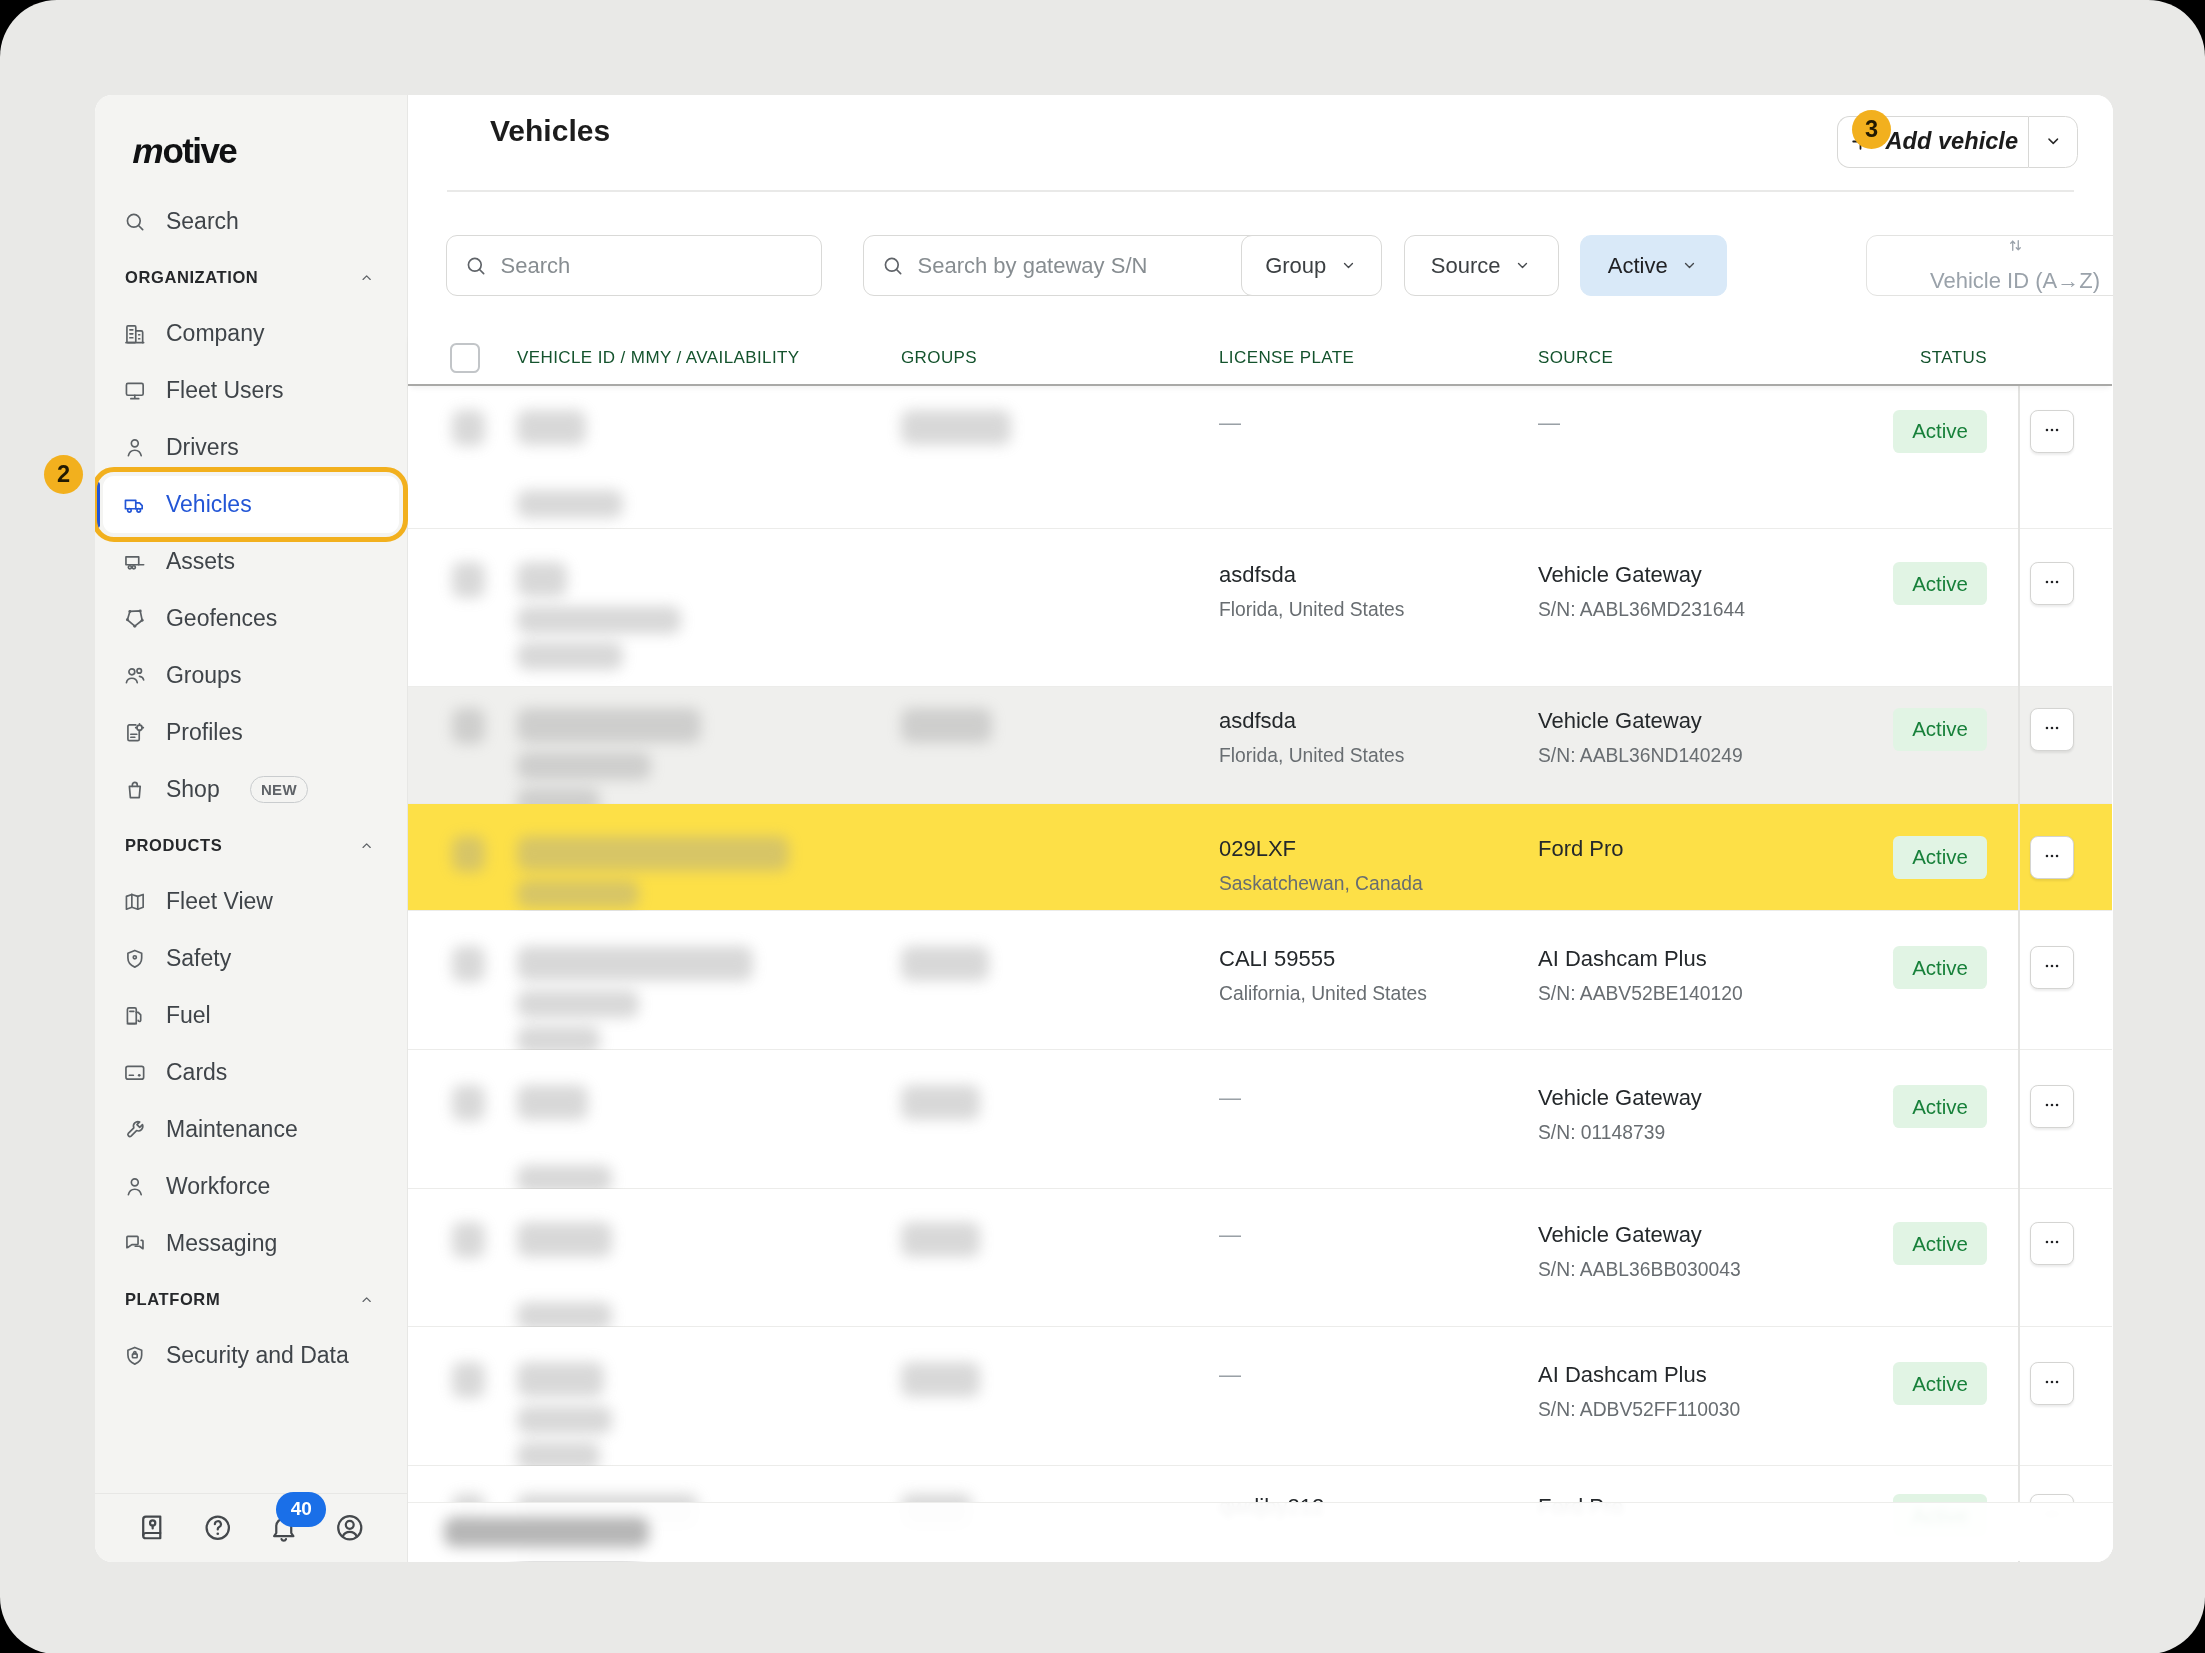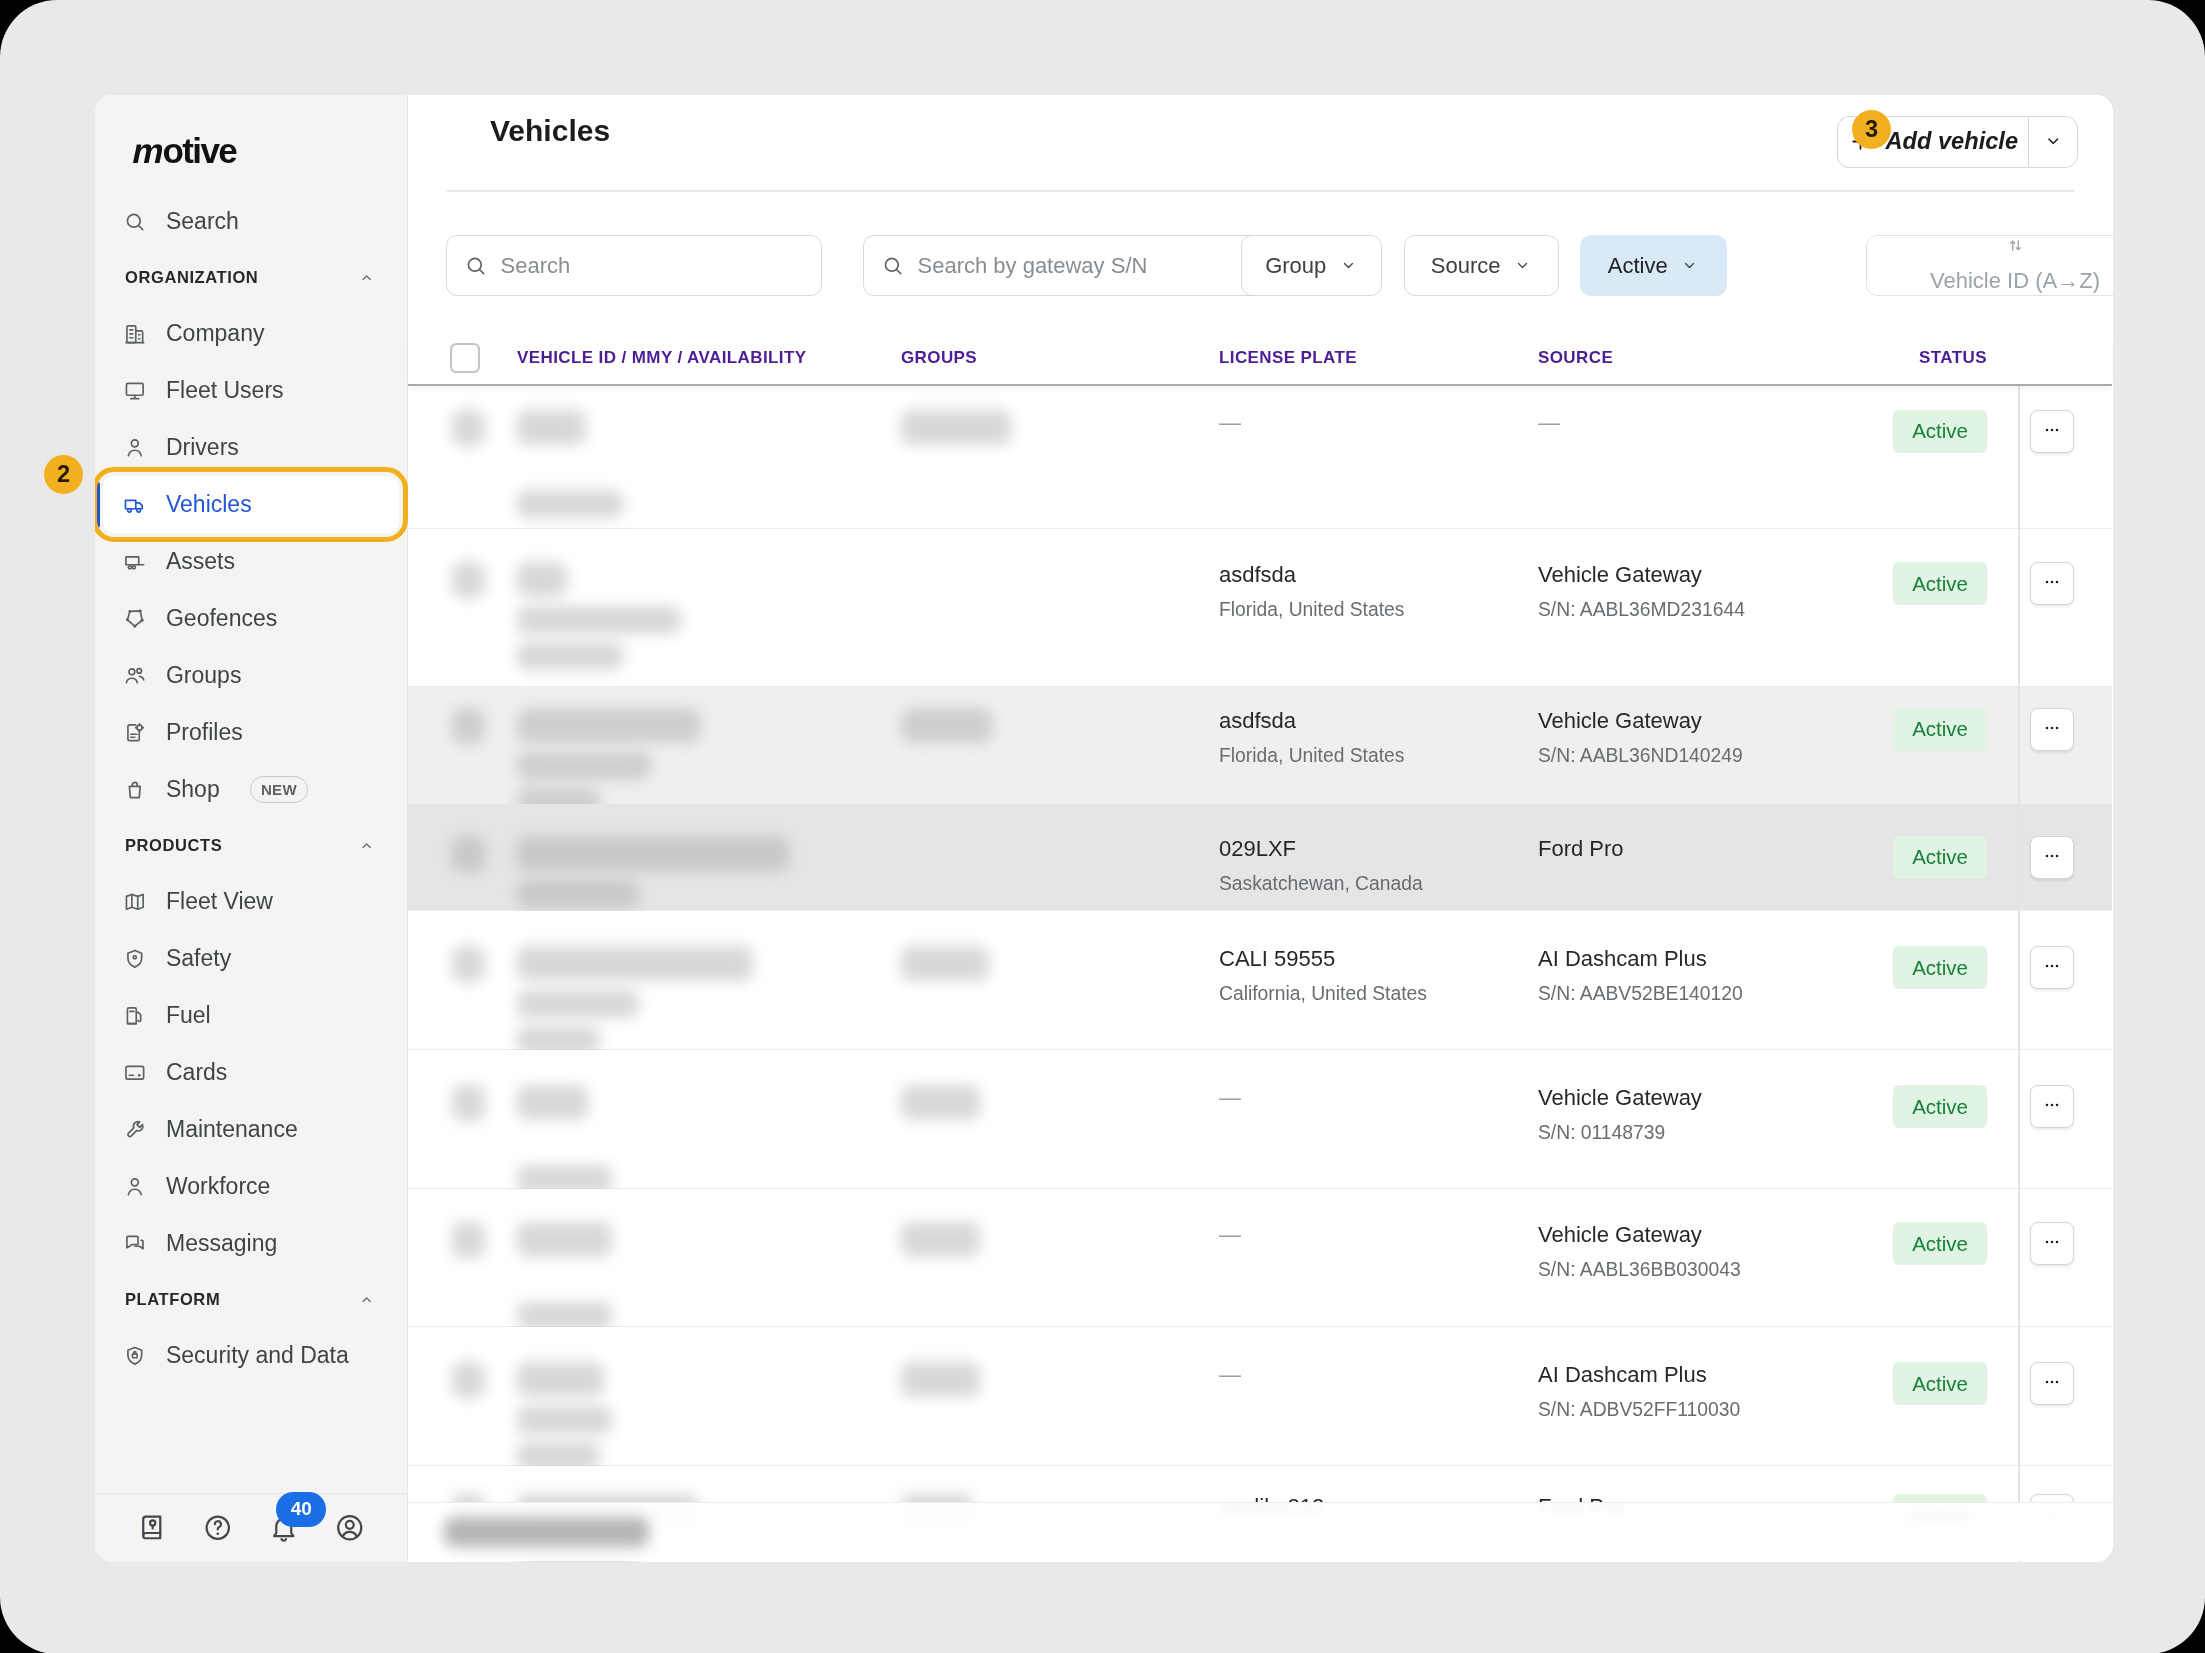--- a/index.html
+++ b/index.html
@@ -52,21 +52,21 @@
   .chip .ic { width:19px; height:19px; color:#44484c; display:flex; }
   .chip svg { width:19px; height:19px; }
   .chip.active-chip { background:#d9e9f8; border-color:#d9e9f8; color:#202124; }
   .chip.sort { color:#9aa2aa; justify-content:flex-start; padding:0 19px; border-color:#e3e3e1; }
   .chip.sort .ic { color:#9aa2aa; }
   .chip.sort .caret { margin-left:auto; }
 
   
   .trow { display:grid; grid-template-columns:67px 384px 318px 319px 359px 121px 95px; padding-left:42px; }
   .thead { position:absolute; top:236px; left:0; width:1704px; height:55px; border-bottom:2.4px solid #a9a9a7; background:#fff; z-index:3; box-shadow:0 3.9px 6.3px -1.6px rgba(0,0,0,0.07); }
-  .thead .hcell { display:flex; align-items:center; font-size:17px; font-weight:700; color:#4c1d95; letter-spacing:0.4px; }
+  .thead .hcell { display:flex; align-items:center; font-size:17px; font-weight:400; color:#14532d; letter-spacing:0.4px; }
   .thead .hcell.right { justify-content:flex-end; padding-right:31px; }
   .checkbox { width:30px; height:30px; border:2.4px solid #c2c5c8; border-radius:6.3px; background:#fff; cursor:pointer; }
   .rows { position:absolute; top:294px; left:0; width:1704px; }
   .row { position:relative; border-bottom:1.6px solid #ececea; }
   .cell { position:relative; }
   .primary { position:relative; top:var(--pt); font-size:22px; color:#24282b; }
   .secondary { position:relative; top:var(--pt); margin-top:11px; font-size:19.3px; color:#686d71; }
   .dash { color:#9aa0a6; }
   .blob { position:absolute; background:#9a9a9a; opacity:0.38; filter:blur(7px); border-radius:9.5px; }
   .blob.cb { top:var(--pt); left:1.6px; width:33px; height:36px; }
@@ -498,21 +498,21 @@
     <div class="cell c-actions">
       <button class="more-btn">
                   <span class="ic"><svg viewBox="0 0 24 24" fill="none" stroke="currentColor" stroke-width="1.7" stroke-linecap="round" stroke-linejoin="round">
                       <circle cx="6.5" cy="12" r="1.4" fill="currentColor" stroke="none"></circle>
                       <circle cx="12" cy="12" r="1.4" fill="currentColor" stroke="none"></circle>
                       <circle cx="17.5" cy="12" r="1.4" fill="currentColor" stroke="none"></circle>
                     </svg></span>
                 </button>
     </div>
   </div>
-            <div class="row trow" style="height: 107px; background: #e5e5e5; --pt: 31.5px;">
+            <div class="row trow" style="height: 107px; background: #fde047; --pt: 31.5px;">
     <div class="cell c-check">
                 <span class="blob cb"></span>
               </div>
     <div class="cell c-id">
                 <span class="blob" style="width: 272px; height: 35px; top: calc(var(--pt) + 0px); left: 0px;"></span>
                 <span class="blob" style="width: 122px; height: 28px; top: calc(var(--pt) + 44px); left: 0px;"></span>
               </div>
     <div class="cell c-groups"></div>
     <div class="cell c-plate">
       <div class="primary plate-val">029LXF</div>

